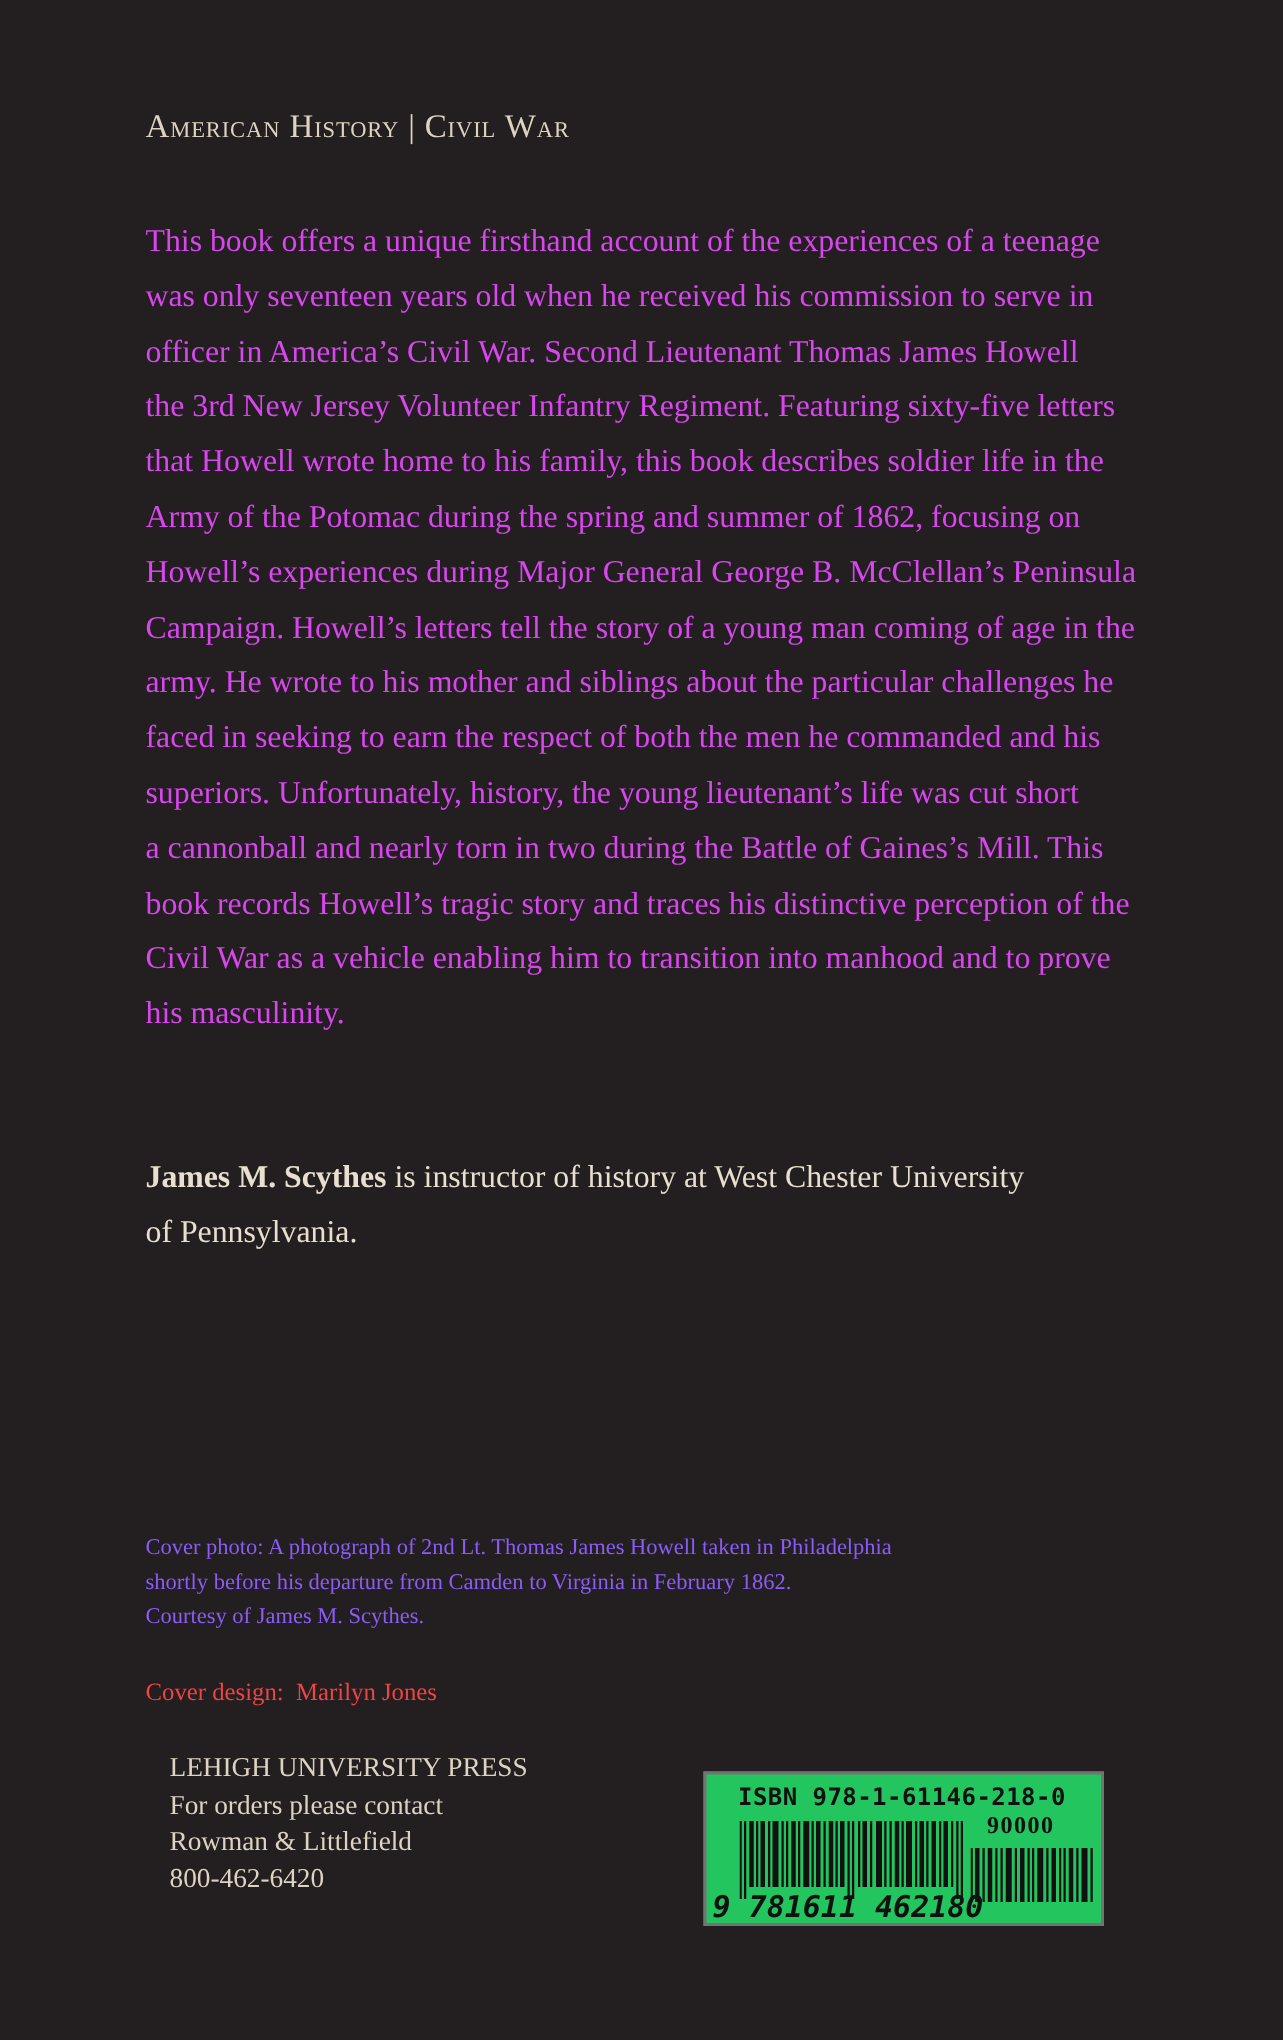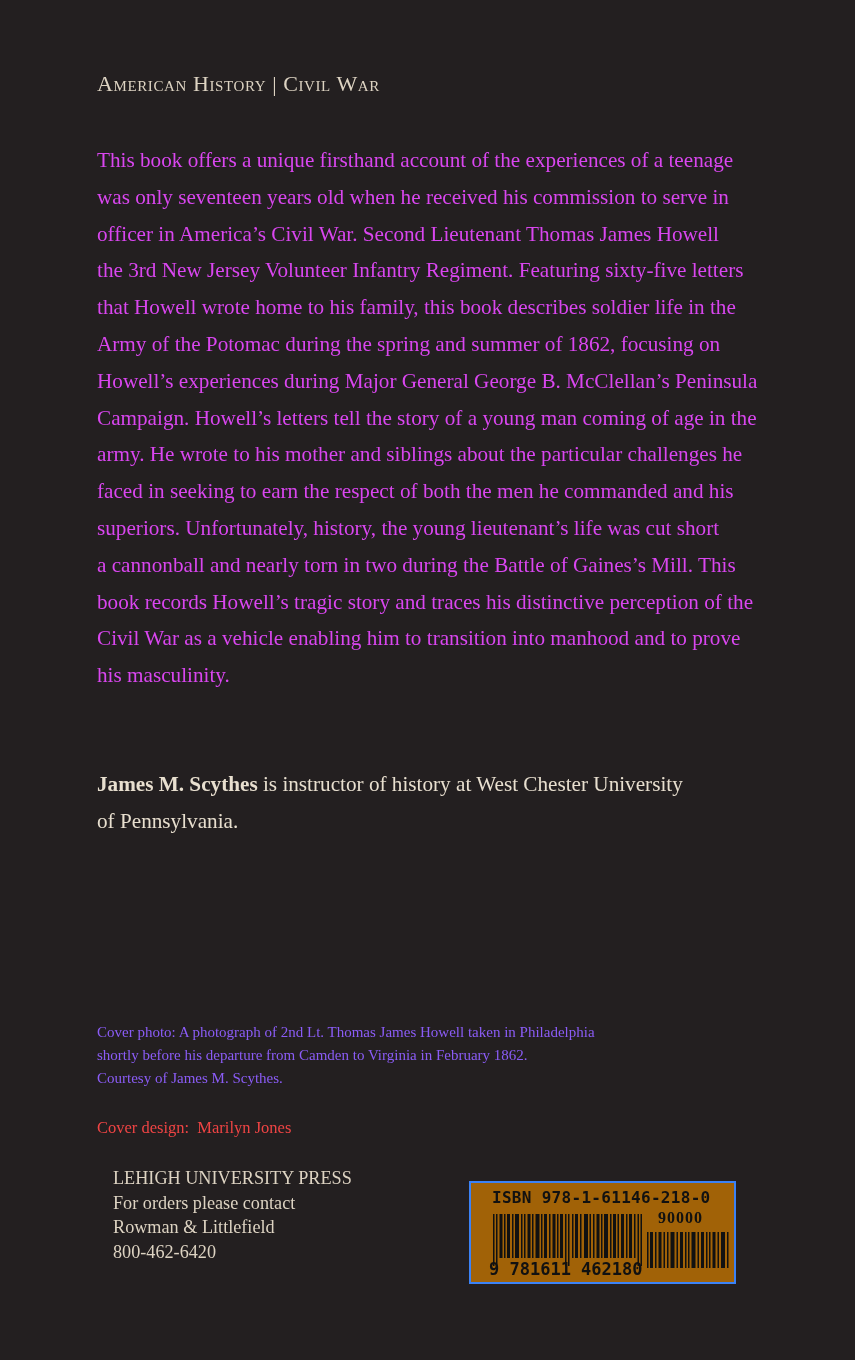--- a/index.html
+++ b/index.html
@@ -55,49 +55,50 @@
       left: 97px; top: 1166px;
       font-size: 18.2px;
       line-height: 24.5px;
       color: #ddd3c2;
       margin-left: 16px;
     }
     .publisher .line { display: block; white-space: nowrap; }
     .barcode-box {
       left: 469px; top: 1181px;
       width: 263px; height: 99px;
-      background: #a16207;
-      border: 2px solid #3b82f6;
+      background: #22c55e;
+      border: 2px solid #737373;
       box-sizing: content-box;
     }
     .isbn-text {
       position: absolute; left: 21px; top: 5px;
       font-family: "DejaVu Sans Mono", "Liberation Mono", monospace;
       font-size: 16px;
       font-weight: bold;
       color: #111;
       letter-spacing: 0.3px;
       white-space: nowrap;
     }
     .price-text {
       position: absolute; left: 187px; top: 26px;
       font-family: Liberation Serif, serif;
       font-size: 16px;
       font-weight: bold;
       color: #111;
       letter-spacing: 1px;
     }
     .ean-digits {
-      position: absolute; left: 18px; top: 76px;
+      position: absolute; left: 4px; top: 76px;
       font-family: "DejaVu Sans Mono", "Liberation Mono", monospace;
-      font-size: 17px;
+      font-size: 20px;
       font-weight: bold;
       color: #111;
       white-space: pre;
       background: transparent;
+      font-style: italic;
     }
     .bars-main {
       position: absolute; left: 22px; top: 31px;
       width: 150px; height: 52px;
     }
     .bars-addon {
       position: absolute; left: 176px; top: 49px;
       width: 85px; height: 36px;
     }
   </style>

